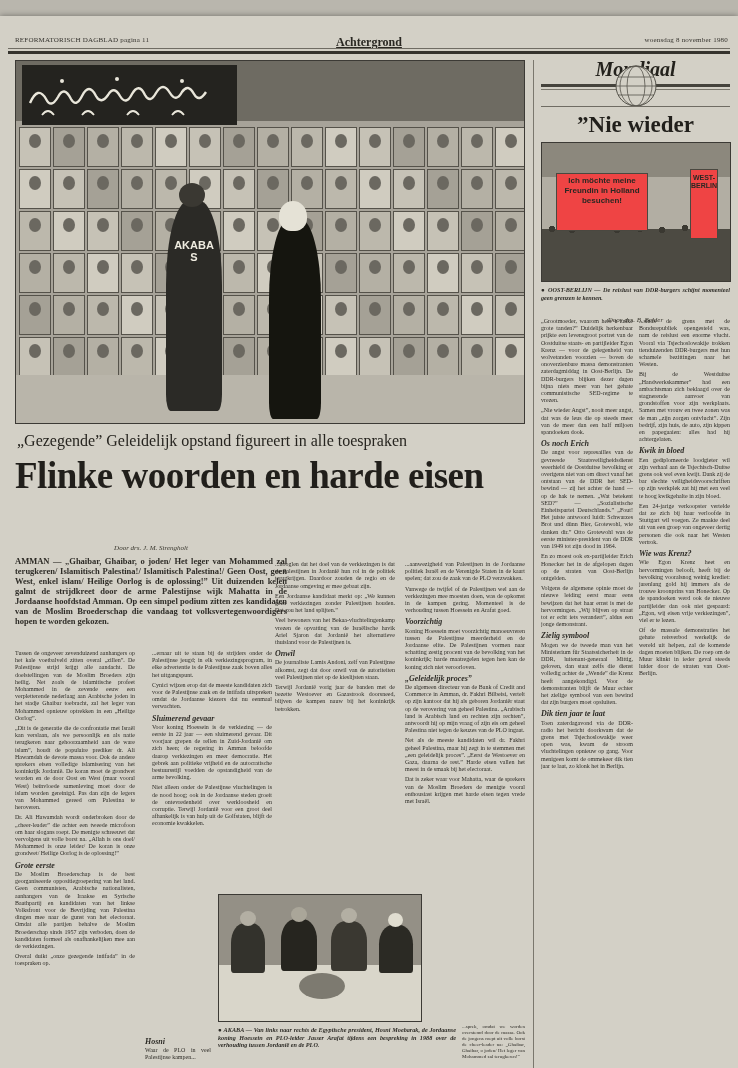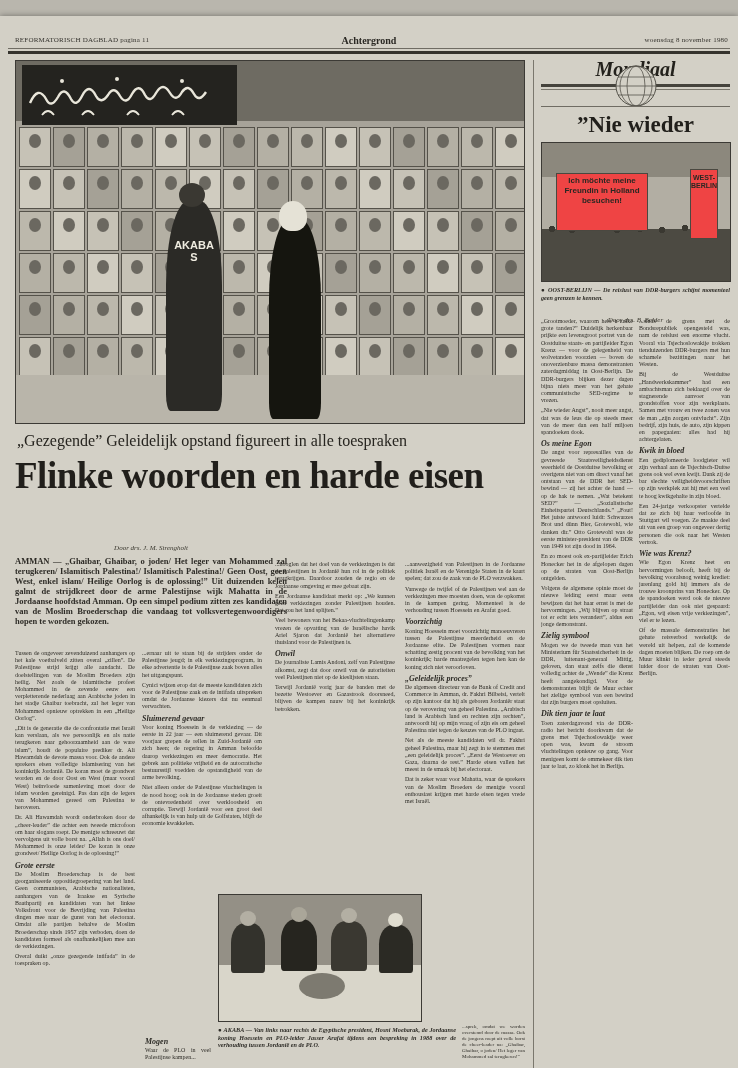--- a/index.html
+++ b/index.html
@@ -2,21 +2,21 @@
 <html><head>
 <meta charset="utf-8">
 <style>
   html,body{margin:0;padding:0;background:#b9b6ad;}
   #page{position:relative;width:738px;height:1068px;margin:16px auto;background:#d3d0c6;
         font-family:"Liberation Serif",serif;color:#2e2c27;overflow:hidden;
         box-shadow:0 0 6px rgba(0,0,0,.4);}
   .abs{position:absolute;}
   
   .hdr-small{font-size:7px;letter-spacing:.2px;color:#35332e;}
-  .hdr-center{font-size:10px;font-weight:bold;color:#2a2823;}
+  .hdr-center{font-size:12px;font-weight:bold;color:#2a2823;text-decoration:underline;}
   .rule-thin{height:1px;background:#6f6c63;}
   .rule-thick{height:3px;background:#35332d;}
   
   .photo{background:#a7a399;border:1px solid #3c3a35;overflow:hidden;}
   .poster{position:absolute;border:1px solid #55524a;}
   
   .kicker{font-size:16px;color:#26241f;}
   .headline{font-size:37px;line-height:39px;font-weight:bold;color:#211f1b;letter-spacing:-.5px;}
   .byline{font-size:7px;font-style:italic;text-align:center;color:#3a382f;}
   .lead{font-size:8.5px;line-height:10px;font-weight:bold;text-align:justify;}
@@ -342,29 +342,29 @@
   <div class="abs lead" style="left:15px;top:540px;width:272px;">AMMAN — „Ghaibar, Ghaibar, o joden/ Het leger van Mohammed zal terugkeren/ Islamitisch Palestina!/ Islamitisch Palestina!/ Geen Oost, geen West, enkel islam/ Heilige Oorlog is de oplossing!” Uit duizenden kelen galmt de strijdkreet door de arme Palestijnse wijk Mahatta in de Jordaanse hoofdstad Amman. Op een simpel podium zitten zes kandidaten van de Moslim Broederschap die vandaag tot volksvertegenwoordigers hopen te worden gekozen.</div>
 
   <div class="abs col" style="left:15px;top:634px;width:120px;height:428px;overflow:hidden;">
       <p>Tussen de ongeveer zevenduizend aanhangers op het kale voetbalveld zitten overal „zillen”. De Palestijnse strijd krijgt alle aandacht. De doelstellingen van de Moslim Broeders zijn heilig. Net zoals de islamitische profeet Mohammed in de zevende eeuw een verpletterende nederlaag aan Arabische joden in het stadje Ghaibar toebracht, zal het leger van Mohammed opnieuw optrekken in een „Heilige Oorlog”.</p>
       <p>„Dit is de generatie die de confrontatie met Israël kan verslaan, als we persoonlijk en als natie terugkeren naar gehoorzaamheid aan de ware islam”, houdt de populaire prediker dr. Ali Hawamdah de devote massa voor. Ook de andere sprekers eisen volledige islamisering van het koninkrijk Jordanië. De koran moet de grondwet worden en de door Oost en West (maar vooral West) beïnvloede samenleving moet door de islam worden gereinigd. Pas dan zijn de legers van Mohammed gereed om Palestina te heroveren.</p>
       <p>Dr. Ali Hawamdah wordt onderbroken door de „cheer-leader” die achter een tweede microfoon om haar slogans roept. De menigte schreeuwt dat vervolgens uit volle borst na. „Allah is ons doel/ Mohammed is onze leider/ De koran is onze grondwet/ Heilige Oorlog is de oplossing!”</p>
       <h4>Grote eerste</h4>
       <p>De Moslim Broederschap is de best georganiseerde oppositiegroepering van het land. Geen communisten, Arabische nationalisten, aanhangers van de Iraakse en Syrische Baathpartij en kandidaten van het linkse Volksfront voor de Bevrijding van Palestina dingen mee naar de gunst van het electoraat. Omdat alle partijen behalve de Moslim Broederschap sinds 1957 zijn verboden, doen de kandidaten formeel als onafhankelijken mee aan de verkiezingen.</p>
       <p>Overal duikt „onze gezegende intifada” in de toespraken op.</p>
     </div>
-  <div class="abs col" style="left:142px;top:634px;width:120px;height:240px;overflow:hidden;">
+  <div class="abs col" style="left:152px;top:634px;width:120px;height:240px;overflow:hidden;">
       <p>...ernaar uit te staan bij de strijders onder de Palestijnse jeugd; in elk verkiezingsprogram, in elke advertentie is de Palestijnse zaak boven alles het uitgangspunt.</p>
       <p>Cynici wijzen erop dat de meeste kandidaten zich voor de Palestijnse zaak en de intifada uitspreken omdat de Jordaanse kiezers dat nu eenmaal verwachten.</p>
       <h4>Sluimerend gevaar</h4>
       <p>Voor koning Hoessein is de verkiezing — de eerste in 22 jaar — een sluimerend gevaar. Dit voorjaar grepen de rellen in Zuid-Jordanië om zich heen; de regering in Amman beloofde daarop verkiezingen en meer democratie. Het gebrek aan politieke vrijheid en de autocratische bestuursstijl voedden de opstandigheid van de arme bevolking.</p>
       <p>Niet alleen onder de Palestijnse vluchtelingen is de nood hoog; ook in de Jordaanse steden groeit de ontevredenheid over werkloosheid en corruptie. Terwijl Jordanië voor een groot deel afhankelijk is van hulp uit de Golfstaten, blijft de economie kwakkelen.</p>
     </div>
   <div class="abs col" style="left:145px;top:1018px;width:66px;height:46px;overflow:hidden;">
-      <h4>Mogen</h4>
+      <h4>Hosni</h4>
       <p>Waar de PLO in veel Palestijnse kampen...</p>
     </div>
   <div class="abs col" style="left:275px;top:545px;width:120px;height:328px;overflow:hidden;">
       <p>...hooglen dat het doel van de verkiezingen is dat de Palestijnen in Jordanië hun rol in de politiek terugkrijgen. Daardoor zouden de regio en de Jordaanse omgeving er mee gebaat zijn.</p>
       <p>Een Jordaanse kandidaat merkt op: „We kunnen geen verkiezingen zonder Palestijnen houden. Dat zou het land splijten.”</p>
       <p>Veel bewoners van het Bekaa-vluchtelingenkamp vrezen de opvatting van de Israëlische havik Ariel Sjaron dat Jordanië het alternatieve thuisland voor de Palestijnen is.</p>
       <h4>Onwil</h4>
       <p>De journaliste Lamis Andoni, zelf van Palestijnse afkomst, zegt dat door onwil van de autoriteiten veel Palestijnen niet op de kieslijsten staan.</p>
       <p>Terwijl Jordanië vorig jaar de banden met de bezette Westoever en Gazastrook doorsneed, blijven de kampen nauw bij het koninkrijk betrokken.</p>
     </div>
@@ -420,21 +420,21 @@
     <div class="abs" style="left:0;top:80px;width:188px;height:12px;background:radial-gradient(circle 5px at 10px 6px,#3a3831 60%,transparent 61%),radial-gradient(circle 5px at 30px 7px,#3a3831 60%,transparent 61%),radial-gradient(circle 5px at 52px 5px,#3a3831 60%,transparent 61%),radial-gradient(circle 5px at 75px 7px,#3a3831 60%,transparent 61%),radial-gradient(circle 5px at 98px 6px,#3a3831 60%,transparent 61%),radial-gradient(circle 5px at 120px 7px,#3a3831 60%,transparent 61%),radial-gradient(circle 5px at 143px 5px,#3a3831 60%,transparent 61%),radial-gradient(circle 5px at 166px 7px,#3a3831 60%,transparent 61%);"></div>
     <div class="placard" style="left:14px;top:30px;width:86px;height:52px;font-size:8px;font-weight:bold;line-height:10px;padding:2px;text-align:center;">Ich möchte meine Freundin in Holland besuchen!</div>
     <div class="placard" style="left:148px;top:26px;width:26px;height:64px;font-size:7px;font-weight:bold;text-align:center;line-height:8px;padding-top:4px;">WEST-BERLIN</div>
   </div>
   <div class="abs caption" style="left:541px;top:270px;width:189px;">● OOST-BERLIJN — De reislust van DDR-burgers schijnt momenteel geen grenzen te kennen.</div>
   <div class="abs byline" style="left:541px;top:300px;width:189px;">Door drs. B. Belder</div>
 
   <div class="abs col" style="left:541px;top:302px;width:92px;height:760px;overflow:hidden;">
       <p>„Grootmoeder, waarom hebt u zulke grote tanden?” Duidelijk herkenbaar prijkte een levensgroot portret van de Oostduitse staats- en partijleider Egon Krenz — voor de gelegenheid van wolvetanden voorzien — boven de onoverzienbare massa demonstranten zaterdagmiddag in Oost-Berlijn. De DDR-burgers blijken dezer dagen bijna niets meer van het gehate communistische SED-regime te vrezen.</p>
       <p>„Nie wieder Angst”, nooit meer angst, dat was de leus die op steeds meer van de meer dan een half miljoen spandoeken dook.</p>
-      <h4>Os meine Egon</h4>
+      <h4>Os noch Erich</h4>
       <p>De angst voor represailles van de gevreesde Staatsveiligheidsdienst weerhield de Oostduitse bevolking er overigens niet van om direct vanaf het ontstaan van de DDR het SED-bewind — zij het achter de hand — op de hak te nemen. „Wat betekent SED?” — „Sozialistische Einheitspartei Deutschlands.” „Fout! Het juiste antwoord luidt: Schwarzes Brot und dünn Bier, Grotewohl, wie danken dir.” Otto Grotewohl was de eerste minister-president van de DDR van 1949 tot zijn dood in 1964.</p>
       <p>En zo moest ook ex-partijleider Erich Honecker het in de afgelopen dagen op de straten van Oost-Berlijn ontgelden.</p>
       <p>Volgens de algemene opinie moet de nieuwe leiding eerst maar eens bewijzen dat het haar ernst is met de hervormingen. „Wij blijven op straat tot er echt iets verandert”, aldus een jonge demonstrant.</p>
       <h4>Zielig symbool</h4>
       <p>Mogen we de tweede man van het Ministerium für Staatssicherheit in de DDR, luitenant-generaal Mittig, geloven, dan staat zelfs die dienst volledig achter de „Wende” die Krenz heeft aangekondigd. Voor de demonstranten blijft de Muur echter het zielige symbool van een bewind dat zijn burgers moet opsluiten.</p>
       <h4>Dik tien jaar te laat</h4>
       <p>Toen zaterdagavond via de DDR-radio het bericht doorkwam dat de grens met Tsjechoslowakije weer open was, kwam de stroom vluchtelingen opnieuw op gang. Voor menigeen komt de ommekeer dik tien jaar te laat, zo klonk het in Berlijn.</p>
     </div>
   <div class="abs col" style="left:639px;top:302px;width:91px;height:760px;overflow:hidden;">
       <p>...sinds de grens met de Bondsrepubliek opengesteld was, nam de reislust een enorme vlucht. Vooral via Tsjechoslowakije trokken tienduizenden DDR-burgers met hun schamele bezittingen naar het Westen.</p>

